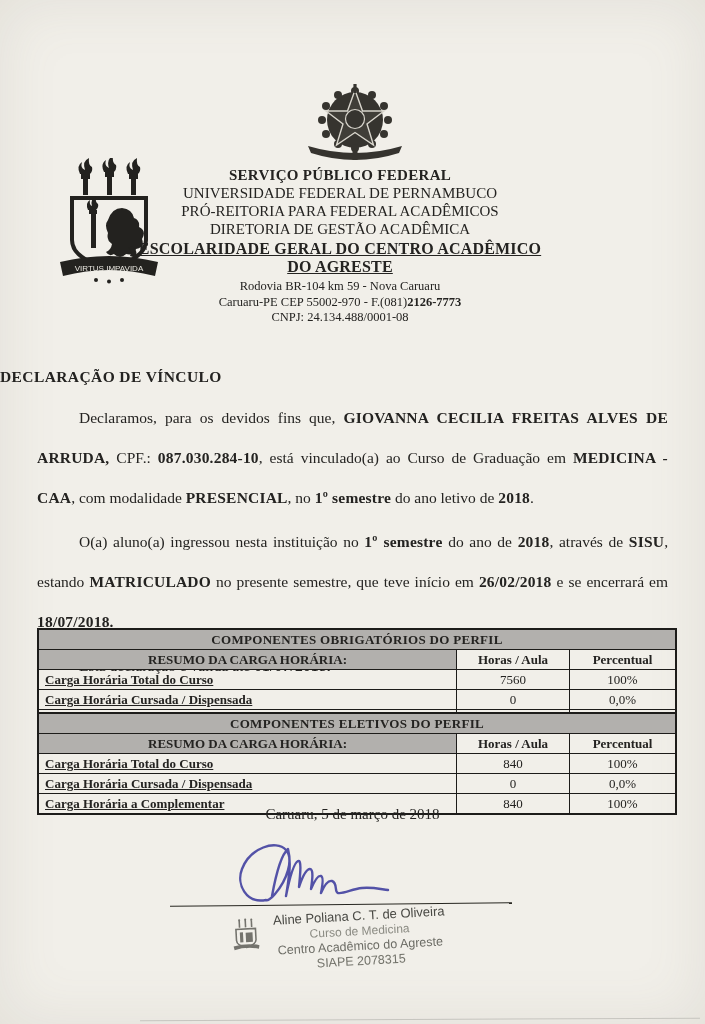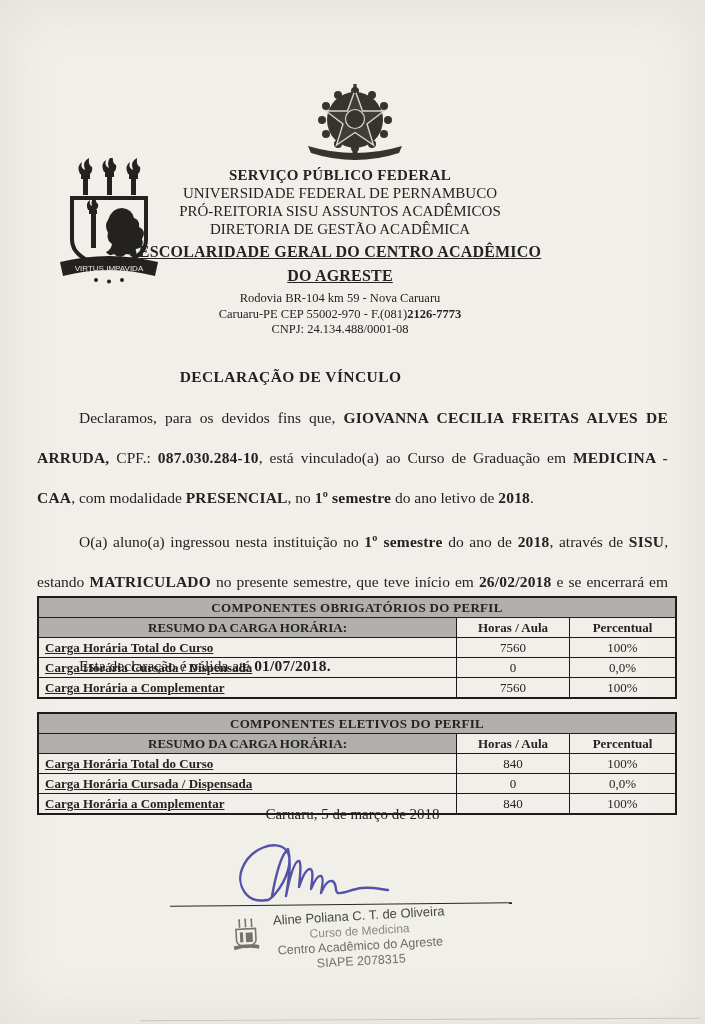--- a/index.html
+++ b/index.html
@@ -14,45 +14,45 @@
   }
   
   .coat-of-arms{position:absolute;left:292px;top:84px;width:126px;height:82px;}
   .ufpe-logo{position:absolute;left:56px;top:158px;width:106px;height:126px;}
   .header-text{
     position:absolute;left:10px;top:166px;width:660px;
     text-align:center;line-height:18px;font-size:15px;
   }
   .org-line-bold{font-weight:bold;letter-spacing:.3px;}
   .dept-title{
-    font-weight:bold;font-size:16px;line-height:24px;
+    font-weight:bold;font-size:16px;line-height:18px;
     text-decoration:underline;max-width:410px;margin:2px auto 3px auto;
     letter-spacing:.2px;
   }
   .addr{font-size:12.5px;line-height:15.5px;}
   
   .doc-title{
-    position:absolute;top:368px;left:0;width:581px;text-align:center;
+    position:absolute;top:368px;left:0;width:581px;text-align:left;
     font-weight:bold;font-size:15.5px;letter-spacing:.4px;
   }
   
   .body-text{
     position:absolute;left:37px;width:631px;
     font-size:15.5px;line-height:40px;text-align:justify;
   }
   .body-text p{margin:0 0 4px 0;text-indent:42px;}
   .body-text b{letter-spacing:.2px;}
   #para-block{top:398px;}
   
   .hours-table{
     position:absolute;left:37px;width:640px;
     border-collapse:collapse;font-size:13px;
     border:2px solid #1d1c1a;
   }
-  #table-1{top:596px;}
+  #table-1{top:628px;}
   #table-2{top:712px;}
   .hours-table td{border:1.5px solid #1d1c1a;padding:1px 6px;height:17px;}
   .t-title{
     background:#b2b0ad;text-align:center;font-weight:bold;
     font-size:13px;letter-spacing:.3px;
   }
   .t-subhead{background:#b2b0ad;font-weight:bold;text-align:center;}
   .t-colhead{font-weight:bold;text-align:center;}
   .t-label{font-weight:bold;text-align:left;text-decoration:underline;}
   .t-val{text-align:center;}
@@ -134,21 +134,21 @@
     <path d="M4 104 Q53 92 102 104 L99 118 Q53 106 7 118 Z" fill="#23221f"></path>
     <text x="53" y="113" text-anchor="middle" font-family="Liberation Sans, sans-serif" font-size="8" fill="#e8e6df">VIRTUS IMPAVIDA</text>
     <circle cx="40" cy="122" r="2" fill="#23221f"></circle>
     <circle cx="53" cy="123.5" r="2" fill="#23221f"></circle>
     <circle cx="66" cy="122" r="2" fill="#23221f"></circle>
   </svg>
 
   <div class="header-text">
     <div class="org-line-bold">SERVIÇO PÚBLICO FEDERAL</div>
     <div>UNIVERSIDADE FEDERAL DE PERNAMBUCO</div>
-    <div>PRÓ-REITORIA SISU ASSUNTOS ACADÊMICOS</div>
+    <div>PRÓ-REITORIA PARA FEDERAL ACADÊMICOS</div>
     <div>DIRETORIA DE GESTÃO ACADÊMICA</div>
     <div class="dept-title">ESCOLARIDADE GERAL DO CENTRO ACADÊMICO DO AGRESTE</div>
     <div class="addr">Rodovia BR-104 km 59 - Nova Caruaru</div>
     <div class="addr"><span>Caruaru-PE CEP 55002-970 - F.(081)</span><b>2126-7773</b></div>
     <div class="addr">CNPJ: 24.134.488/0001-08</div>
   </div>
 
   <div class="doc-title">DECLARAÇÃO DE VÍNCULO</div>
 
   <div class="body-text" id="para-block">

